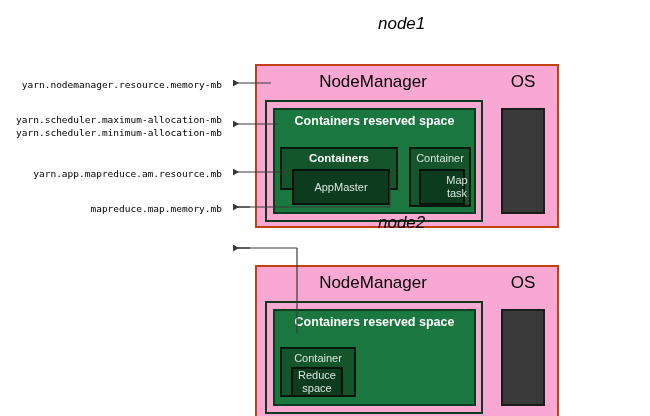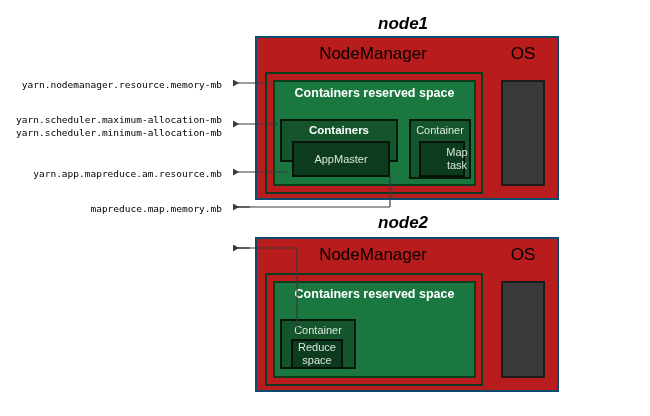--- a/index.html
+++ b/index.html
@@ -20,33 +20,34 @@
     left: 0; top: 0;
     width: 650px;
     height: 416px;
   }
 
   
   .node-title {
     position: absolute;
     font-family: "Liberation Sans", sans-serif;
     font-style: italic;
-    font-weight: bold;
+    font-weight: normal;
     font-size: 17px;
     color: #000000;
     letter-spacing: 0px;
     white-space: nowrap;
   }
 
   
   .node-box {
     position: absolute;
-    background: #b91c1c;
-    border: 2px solid #0c4a6e;
-    box-sizing: border-box;
+    background: #f9a8d4;
+    border: 2px solid #c2410c;
+    box-sizing: border-box;
+    margin-top: 28px;
   }
 
   
   .nm-label {
     position: absolute;
     font-size: 17px;
     color: #000000;
     font-family: "Liberation Sans", sans-serif;
     white-space: nowrap;
     text-align: center;

